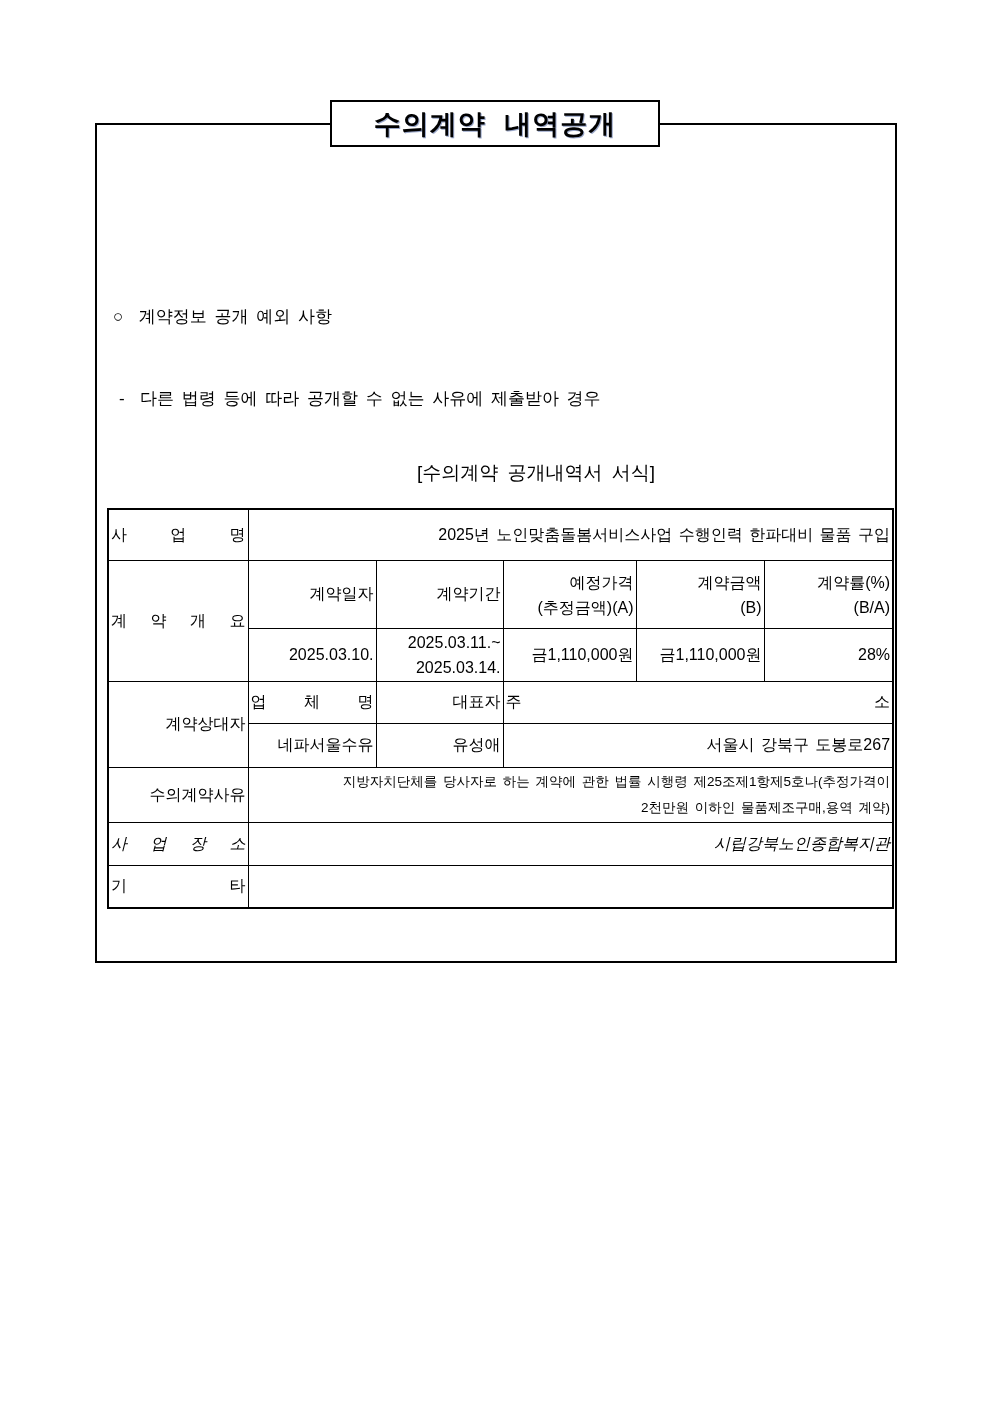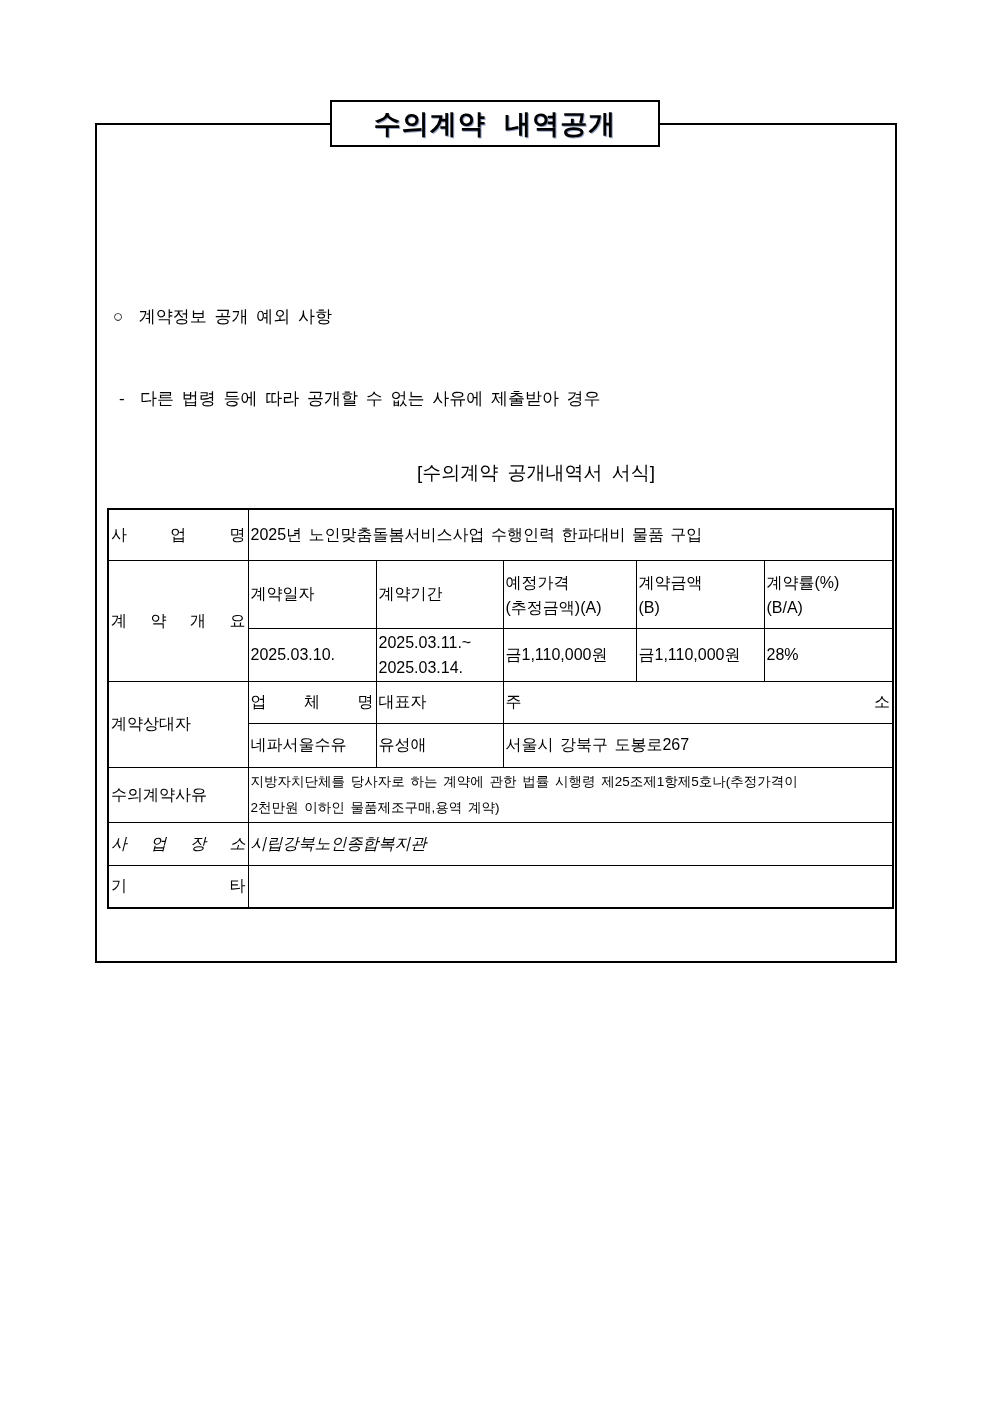--- a/index.html
+++ b/index.html
@@ -78,21 +78,21 @@
     width: 785px;
     border-collapse: collapse;
     table-layout: fixed;
     border: 2px solid #000000;
     font-size: 16px;
     z-index: 3;
     background: #ffffff;
   }
   table.contract td {
     border: 1px solid #000000;
-    text-align: left;
+    text-align: right;
     vertical-align: middle;
     padding: 0 2px;
     overflow: hidden;
     word-spacing: 2px;
   }
   tr.r1 td { height: 50px; }
   tr.r2 td { height: 67px; }
   tr.r3 td { height: 52px; }
   tr.r4 td { height: 41px; }
   tr.r5 td { height: 43px; }

